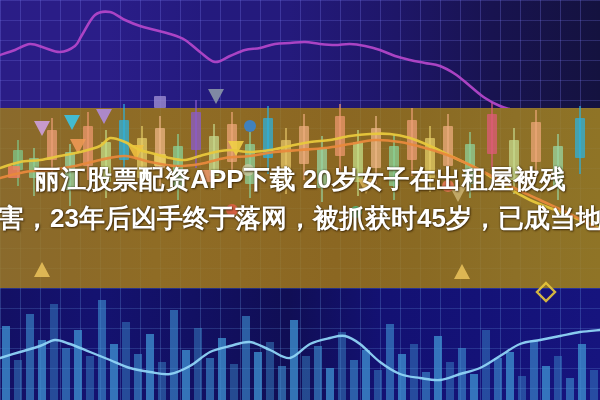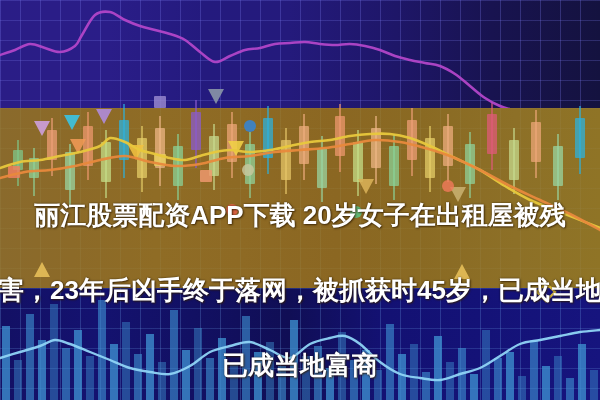--- a/index.html
+++ b/index.html
@@ -92,21 +92,20 @@
     letter-spacing: 0px;
     text-shadow:
       0 0 2px rgba(0,0,0,.55),
       1px 1px 2px rgba(60,35,0,.75);
     white-space: nowrap;
     pointer-events: none;
   }
   #headline .hl-line {
     display: block;
     white-space: nowrap;
-    margin-top: 36px;
   }
   #headline .hl-over {
     
     width: 660px;
     margin-left: -30px;
   }
 </style>
 </head>
 <body>
 
@@ -280,16 +279,15 @@
         <path d="M 0 358 C 3.33 357.00, 13.33 354.00, 20 352 C 26.67 350.00, 34.17 348.00, 40 346 C 45.83 344.00, 50.00 340.33, 55 340 C 60.00 339.67, 64.17 342.00, 70 344 C 75.83 346.00, 83.33 349.33, 90 352 C 96.67 354.67, 103.33 357.33, 110 360 C 116.67 362.67, 123.33 366.00, 130 368 C 136.67 370.00, 143.33 371.00, 150 372 C 156.67 373.00, 163.33 375.00, 170 374 C 176.67 373.00, 183.33 369.67, 190 366 C 196.67 362.33, 203.33 355.33, 210 352 C 216.67 348.67, 223.33 347.67, 230 346 C 236.67 344.33, 243.33 341.33, 250 342 C 256.67 342.67, 263.33 347.33, 270 350 C 276.67 352.67, 283.33 359.00, 290 358 C 296.67 357.00, 303.33 347.33, 310 344 C 316.67 340.67, 324.17 339.33, 330 338 C 335.83 336.67, 340.00 335.00, 345 336 C 350.00 337.00, 354.17 339.67, 360 344 C 365.83 348.33, 373.33 357.00, 380 362 C 386.67 367.00, 393.33 371.33, 400 374 C 406.67 376.67, 413.33 377.00, 420 378 C 426.67 379.00, 433.33 380.67, 440 380 C 446.67 379.33, 453.33 376.00, 460 374 C 466.67 372.00, 473.33 371.00, 480 368 C 486.67 365.00, 493.33 360.00, 500 356 C 506.67 352.00, 513.33 346.67, 520 344 C 526.67 341.33, 533.33 341.33, 540 340 C 546.67 338.67, 553.33 337.33, 560 336 C 566.67 334.67, 573.33 333.00, 580 332 C 586.67 331.00, 596.67 330.33, 600 330" fill="none" stroke="#8fd4f5" stroke-width="2.4" stroke-linecap="round" stroke-linejoin="round" opacity="0.95" clip-path="url(#clip-bot)"></path>
       </g>
     <g id="g-annot">
         <polygon points="546,283 555,292 546,301 537,292" fill="none" stroke="#e8c83c" stroke-width="2.4" opacity="0.9"></polygon>
       </g>
   </svg>
 
   <div id="headline">
     <span class="hl-line">丽江股票配资APP下载 20岁女子在出租屋被残</span>
     <span class="hl-line hl-over">害，23年后凶手终于落网，被抓获时45岁，已成当地</span>
-    <span class="hl-line">已成当地富商</span>
   </div>
 
 </div>
 
 </body></html>

